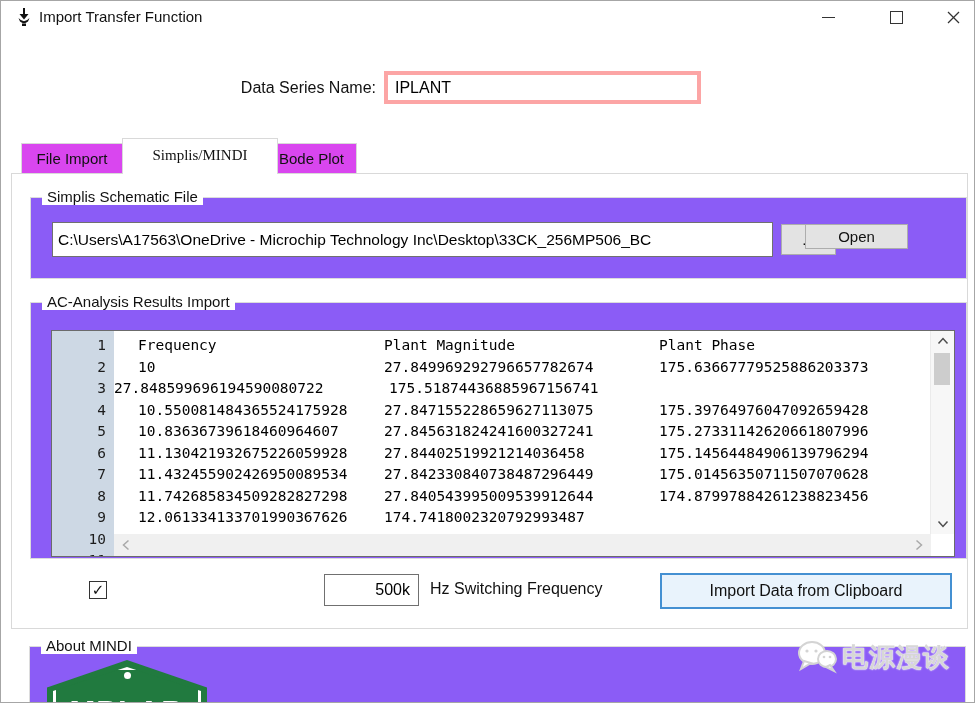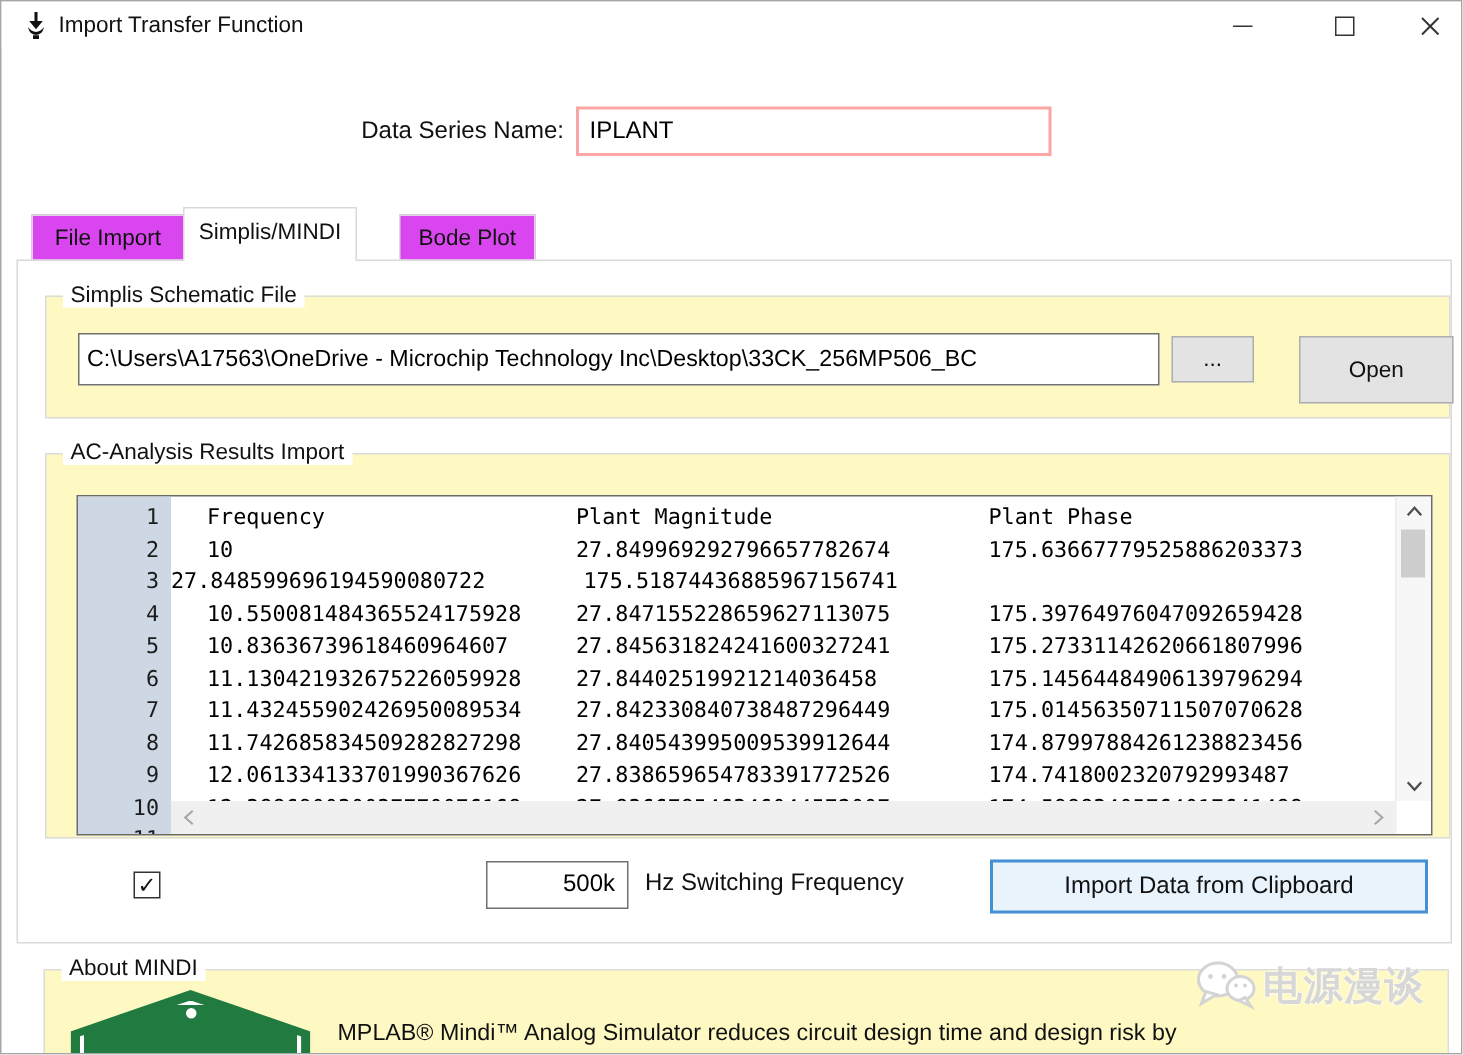--- a/index.html
+++ b/index.html
@@ -11,45 +11,45 @@
   
   .titlebar{position:absolute;left:0;top:0;width:100%;height:32px;background:#fff;}
   .app-icon{position:absolute;left:15px;top:6px;width:16px;height:20px;}
   .title{position:absolute;left:38px;top:0;height:32px;line-height:32px;font-size:15px;color:#111;}
   .win-btn{position:absolute;top:0;width:46px;height:32px;display:flex;align-items:center;justify-content:center;}
   .wb-min{left:804px;} .wb-max{left:872px;} .wb-close{left:929px;}
   .glyph-min{width:13px;height:0;border-top:1px solid #333;display:block;}
   .glyph-max{width:11px;height:11px;border:1px solid #333;display:block;}
   
   .ds-label{position:absolute;left:150px;top:78px;width:225px;text-align:right;font-size:16px;color:#111;}
-  .ds-input{position:absolute;left:383px;top:70px;width:317px;height:33px;border:2px solid #fca5a5;
+  .ds-input{position:absolute;left:383px;top:70px;width:317px;height:33px;border:4px solid #fca5a5;
     font-size:16px;padding:0 7px;box-sizing:border-box;font-family:inherit;outline:none;}
   
   .tab{position:absolute;font-size:15px;text-align:center;box-sizing:border-box;
     background:#d946ef;border:1px solid #d9d9d9;border-bottom:none;color:#111;}
   .tab-inactive{top:142px;height:31px;line-height:30px;z-index:1;}
   .tab-active{top:137px;height:36px;line-height:32px;background:#fff;z-index:3;}
   .tab-file{left:20px;width:102px;}
-  .tab-simplis{left:121px;width:116px;}
+  .tab-simplis{left:121px;width:156px;font-family:Liberation Serif, serif;}
   .tab-bode{left:265px;width:91px;}
   
   .tabpage{position:absolute;left:10px;top:172px;width:957px;height:456px;background:#fff;
     border:1px solid #d9d9d9;box-sizing:border-box;z-index:2;}
-  .groupbox{position:absolute;border:1px solid #dcdcdc;box-sizing:border-box;background:#fef9c3;text-decoration:underline;}
+  .groupbox{position:absolute;border:1px solid #dcdcdc;box-sizing:border-box;background:#8b5cf6;text-decoration:underline;}
   .group-label{position:absolute;top:-10px;left:11px;background:#fff;padding:0 5px;font-size:15px;color:#111;white-space:nowrap;}
   .gb-schematic{left:18px;top:23px;width:937px;height:82px;}
   .gb-results{left:18px;top:128px;width:937px;height:257px;}
   .gb-about{left:28px;top:645px;width:937px;height:120px;}
   
   .path-input{position:absolute;left:21px;top:24px;width:721px;height:35px;border:1px solid #707070;
     font-size:15.5px;padding:0 5px;box-sizing:border-box;font-family:inherit;outline:none;white-space:nowrap;overflow:hidden;}
   .btn{position:absolute;background:#e3e3e3;border:1px solid #adadad;box-sizing:border-box;
     font-size:15px;color:#111;display:flex;align-items:center;justify-content:center;cursor:default;}
   .btn-browse{left:750px;top:26px;width:55px;height:31px;}
-  .btn-open{left:835px;top:26px;width:103px;height:45px;}
+  .btn-open{left:774px;top:26px;width:103px;height:25px;}
   
   .datatable{position:absolute;left:20px;top:27px;width:904px;height:227px;border:1px solid #6b6b6b;
     background:#fff;box-sizing:border-box;overflow:hidden;}
   .gutter-bg{position:absolute;left:0;top:0;width:62px;height:100%;background:#cdd8e4;}
   .rows{position:absolute;left:0;top:4px;width:100%;}
   .trow{display:flex;height:21.5px;font-family:"DejaVu Sans Mono","Liberation Mono",monospace;
     font-size:14.5px;line-height:21.5px;white-space:nowrap;}
   .ln{width:62px;flex:none;text-align:right;padding-right:8px;box-sizing:border-box;color:#1c1c1c;}
   .c1{width:270px;flex:none;padding-left:24px;box-sizing:border-box;color:#000;}
   .c2{width:275px;flex:none;color:#000;}
@@ -188,21 +188,20 @@
             </div>
           <div class="trow">
               <span class="ln">8</span>
               <span class="c1">11.742685834509282827298</span>
               <span class="c2">27.840543995009539912644</span>
               <span class="c3">174.87997884261238823456</span>
             </div>
           <div class="trow">
               <span class="ln">9</span>
               <span class="c1">12.061334133701990367626</span>
-              <span class="c2">27.838659654783391772526</span>
               <span class="c3">174.7418002320792993487</span>
             </div>
           <div class="trow">
               <span class="ln">10</span>
               <span class="c1">12.388690030037770076168</span>
               <span class="c2">27.836678546346044572007</span>
               <span class="c3">174.59883405764017641488</span>
             </div>
           <div class="trow">
               <span class="ln">11</span>
@@ -251,21 +250,20 @@
     </div>
   </div>
 
   <div class="groupbox gb-about">
     <span class="group-label">About MINDI</span>
     <div class="mplab-logo">
       <div class="mplab-inner"></div>
       <div class="mplab-dot"></div>
       <div class="mplab-text">MPLAB</div>
     </div>
-    <div class="about-desc">MPLAB® Mindi™ Analog Simulator reduces circuit design time and design risk by</div>
   </div>
 
   <div class="watermark">
     <span class="wm-icon">
       <svg width="42" height="34" viewBox="0 0 42 34">
         <ellipse cx="16" cy="13" rx="13" ry="11" fill="#ffffff" stroke="#d4d4d4" stroke-width="2"></ellipse>
         <polygon points="8,21 5,29 15,23" fill="#ffffff" stroke="#d4d4d4" stroke-width="2"></polygon>
         <circle cx="11" cy="11" r="1.6" fill="#d4d4d4"></circle>
         <circle cx="20" cy="11" r="1.6" fill="#d4d4d4"></circle>
         <ellipse cx="31" cy="19" rx="9" ry="8" fill="#ffffff" stroke="#d4d4d4" stroke-width="2"></ellipse>

